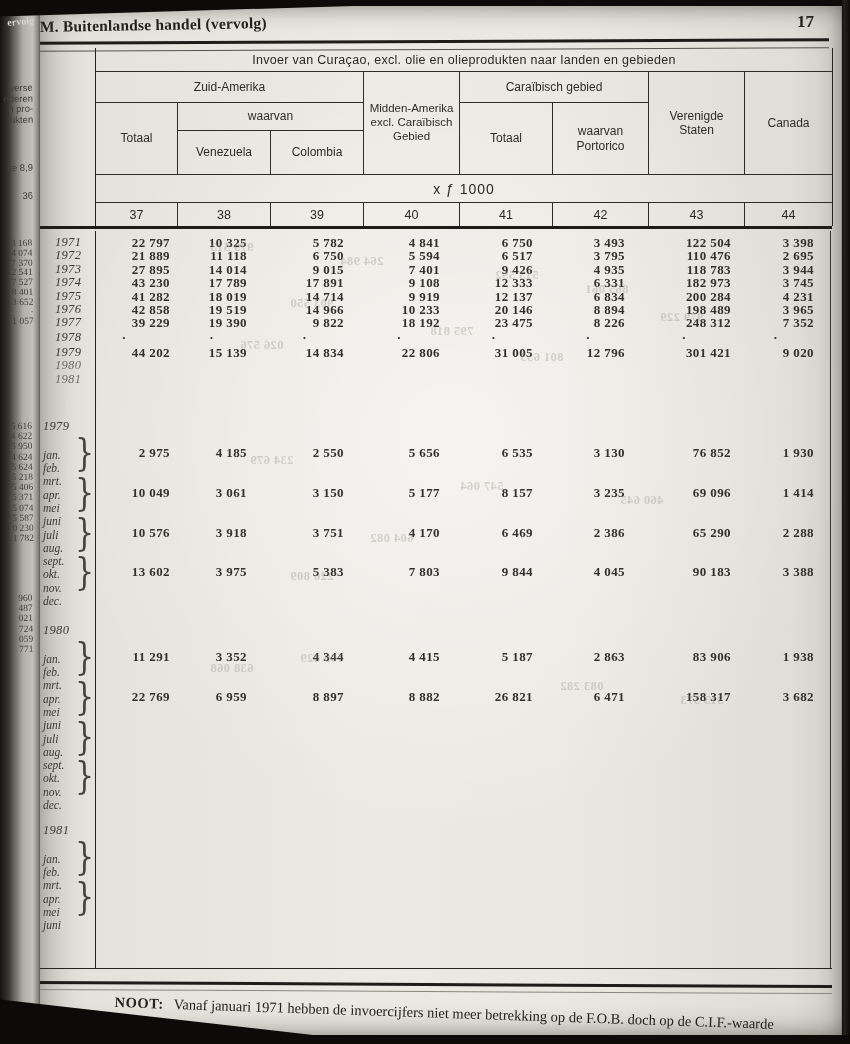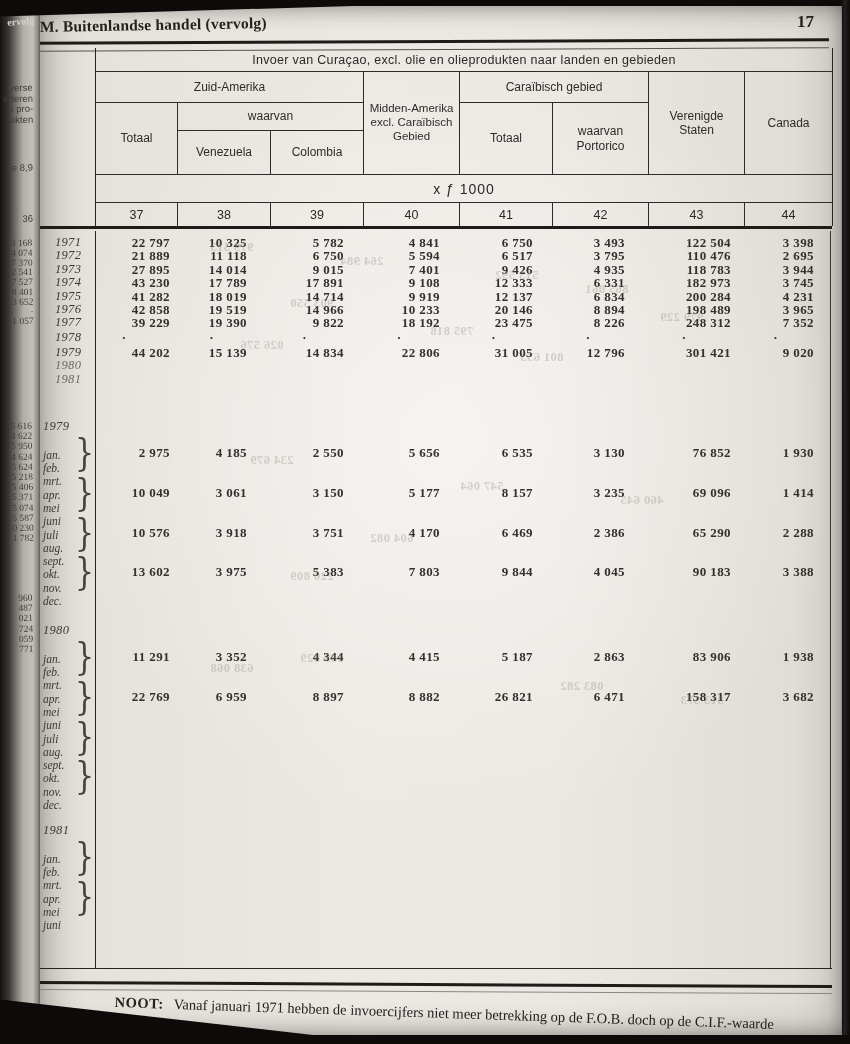--- a/index.html
+++ b/index.html
@@ -25,21 +25,21 @@
     background:linear-gradient(90deg,#141311 0,#3a3834 22%,#7d7a73 42%,#b2afa8 58%,#c3c0b9 82%,#8b8881 95%,#5c5a55 100%);
     overflow:hidden;z-index:3;
   }
   .gutter .frag{position:absolute;right:7px;width:32px;text-align:right;color:#403e39;
     font-family:"Liberation Serif",serif;font-size:9.5px;white-space:nowrap;overflow:hidden;transform:rotate(-1deg);}
   .gutter .fragsans{font-family:"Liberation Sans",sans-serif;}
   .gutter .topword{position:absolute;right:6px;top:16px;color:#d6d3cc;font-size:10px;font-weight:bold;transform:rotate(-4deg);font-family:"Liberation Serif",serif;}
   .gA span,.gB span,.gC span,.gW span{display:block;}
   .gW{position:absolute;right:6px;top:83px;line-height:10.5px;}
   .gRef{position:absolute;right:6px;top:162px;}
-  .gCol{position:absolute;right:10px;top:213px;}
+  .gCol{position:absolute;right:10px;top:190px;}
   .gA{position:absolute;right:6px;top:239px;line-height:9.8px;}
   .gB{position:absolute;right:6px;top:421px;line-height:10.2px;}
   .gC{position:absolute;right:13px;top:593px;line-height:10.2px;}
   
   .edge-top-bar{position:absolute;left:0;top:0;width:850px;height:6px;background:#0c0b0a;z-index:4;}
   .edge-top-wedge{position:absolute;left:-20px;top:-17px;width:600px;height:34px;background:#0c0b0a;transform:rotate(-1.7deg);transform-origin:left top;z-index:4;}
   .edge-right{position:absolute;right:0;top:0;width:9px;height:1044px;background:linear-gradient(90deg,rgba(12,11,10,0),#22211f 40%,#0c0b0a);z-index:5;}
   .edge-bottom-bar{position:absolute;left:0;bottom:0;width:850px;height:9px;background:#0c0b0a;z-index:5;}
   .edge-bottom-wedge{position:absolute;left:-30px;top:996px;width:570px;height:130px;background:#0c0b0a;transform:rotate(6.5deg);transform-origin:left top;z-index:5;}
   

